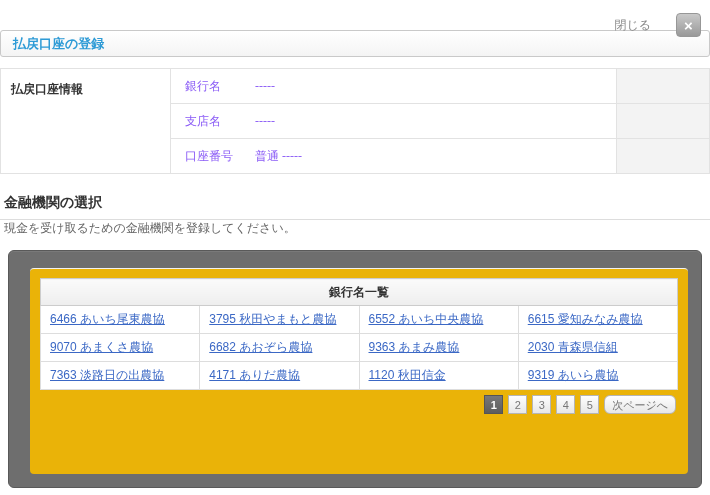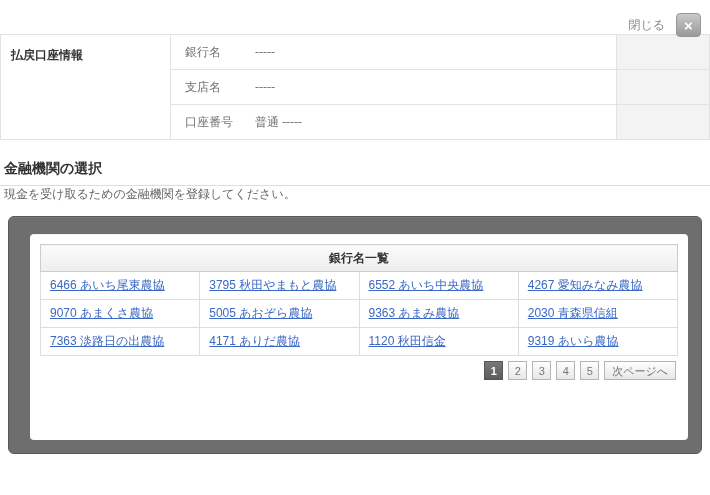--- a/index.html
+++ b/index.html
@@ -8,21 +8,21 @@
     width: 710px; height: 495px;
     font-family: "Liberation Sans", "DejaVu Sans", sans-serif;
     font-size: 12px; color: #333;
     overflow: hidden;
   }
   .page { width: 710px; height: 495px; position: relative; }
 
   
   .top-bar {
     height: 30px; padding: 20px 9px 0 0;
-    display: flex; justify-content: flex-end; align-items: center; gap: 11px;
+    display: flex; justify-content: flex-end; align-items: center; gap: 25px;
   }
   .close-label { color: #868686; font-size: 12px; }
   .close-btn {
     width: 25px; height: 24px; padding: 0;
     border: 1px solid #979797; border-radius: 4px;
     background: linear-gradient(#c9c9c9, #999999);
     color: #ffffff; font-size: 15px; font-weight: bold; line-height: 21px;
     text-align: center; cursor: pointer;
     font-family: "Liberation Sans", "DejaVu Sans", sans-serif;
   }
@@ -30,44 +30,44 @@
   
   .title-bar {
     height: 27px; line-height: 25px;
     border: 1px solid #c9c9c9; border-radius: 3px;
     background: linear-gradient(#ffffff, #f4f4f4);
     color: #2e9bd6; font-weight: bold; font-size: 13px;
     padding-left: 12px;
   }
 
   
-  .info-table { width: 100%; border-collapse: collapse; margin-top: 4px; font-size: 12px; font-family: Liberation Serif, serif; }
+  .info-table { width: 100%; border-collapse: collapse; margin-top: 11px; font-size: 12px; font-family: Liberation Serif, serif; }
   .info-table td { border: 1px solid #e2e2e2; }
   .info-head { width: 170px; vertical-align: top; padding: 12px 10px; font-weight: bold; color: #333; }
-  .info-cell { padding: 0 14px; height: 35px; color: #737373; }
+  .info-cell { padding: 0 14px; height: 35px; color: #8b5cf6; }
   .info-cell .lbl { display: inline-block; width: 70px; }
   .info-empty { width: 93px; background: #f3f3f3; }
 
   
   .select-heading {
     margin-top: 20px; padding: 0 0 7px 4px;
     font-size: 14px; font-weight: bold; color: #333;
     border-bottom: 1px solid #dddddd;
   }
   .select-desc { padding-left: 4px; font-size: 12px; color: #666; }
 
   
   .dark-panel {
     margin: 13px 0 0 8px; width: 694px; height: 238px;
     background: #6e6e6e; border: 1px solid #595959; border-radius: 6px;
     padding: 17px 13px 13px 21px;
     box-shadow: inset 0 1px 0 rgba(255,255,255,0.08);
   }
   .inner-panel {
-    height: 100%; background: #ffffff; border-radius: 4px;
+    height: 100%; background: #eab308; border-radius: 4px;
     border-top: 1px solid #f2f2f2;
     padding: 9px 10px 0;
   }
   .bank-table { width: 100%; border-collapse: collapse; background: #ffffff; font-size: 12px; }
   .bank-table th {
     height: 27px; border: 1px solid #cccccc;
     background: linear-gradient(#fbfbfb, #eeeeee);
     font-size: 12px; font-weight: bold; color: #333; text-align: center;
   }
   .bank-table td { border: 1px solid #dddddd; height: 28px; padding-left: 9px; width: 25%; }
@@ -79,32 +79,35 @@
     display: inline-block; min-width: 19px; height: 19px; line-height: 16px;
     margin-left: 5px; padding: 0 3px;
     border: 1px solid #b5b5b5; background: linear-gradient(#fefefe, #e7e7e7);
     color: #777; font-size: 11px; text-align: center; cursor: pointer;
     font-family: "Liberation Sans", "DejaVu Sans", sans-serif;
   }
   .page-btn.active {
     background: linear-gradient(#787878, #5d5d5d);
     color: #ffffff; border-color: #555; font-weight: bold;
   }
-  .next-btn { padding: 0 7px; }
+  .next-btn { padding: 0 7px; border-radius: 6px; }
 </style>
 </head>
 <body>
 
 <div class="page">
 
   <div class="top-bar">
     <span class="close-label">閉じる</span>
     <button class="close-btn"><span>×</span></button>
   </div>
 
+  <div class="title-bar">
+    <span>払戻口座の登録</span>
+  </div>
 
   <table class="info-table">
     <tbody>
       <tr>
         <td class="info-head" rowspan="3">払戻口座情報</td>
         <td class="info-cell">
           <span class="lbl">銀行名</span><span class="val">-----</span>
         </td>
         <td class="info-empty"></td>
       </tr>
@@ -132,25 +135,25 @@
         <thead>
           <tr>
             <th colspan="4">銀行名一覧</th>
           </tr>
         </thead>
         <tbody>
             <tr>
               <td><a href="#">6466 あいち尾東農協</a></td>
               <td><a href="#">3795 秋田やまもと農協</a></td>
               <td><a href="#">6552 あいち中央農協</a></td>
-              <td><a href="#">4267 愛知みなみ農協</a></td>
+              <td><a href="#">6615 愛知みなみ農協</a></td>
             </tr>
             <tr>
               <td><a href="#">9070 あまくさ農協</a></td>
-              <td><a href="#">5005 あおぞら農協</a></td>
+              <td><a href="#">6682 あおぞら農協</a></td>
               <td><a href="#">9363 あまみ農協</a></td>
               <td><a href="#">2030 青森県信組</a></td>
             </tr>
             <tr>
               <td><a href="#">7363 淡路日の出農協</a></td>
               <td><a href="#">4171 ありだ農協</a></td>
               <td><a href="#">1120 秋田信金</a></td>
               <td><a href="#">9319 あいら農協</a></td>
             </tr>
           </tbody>

